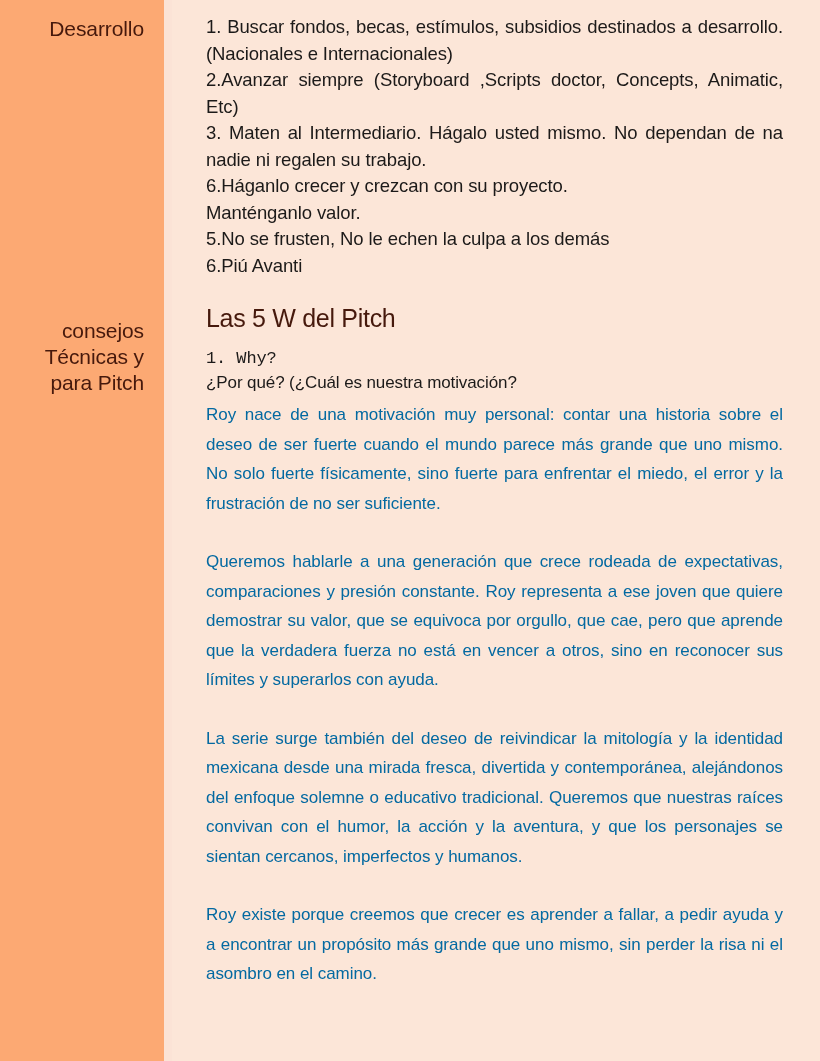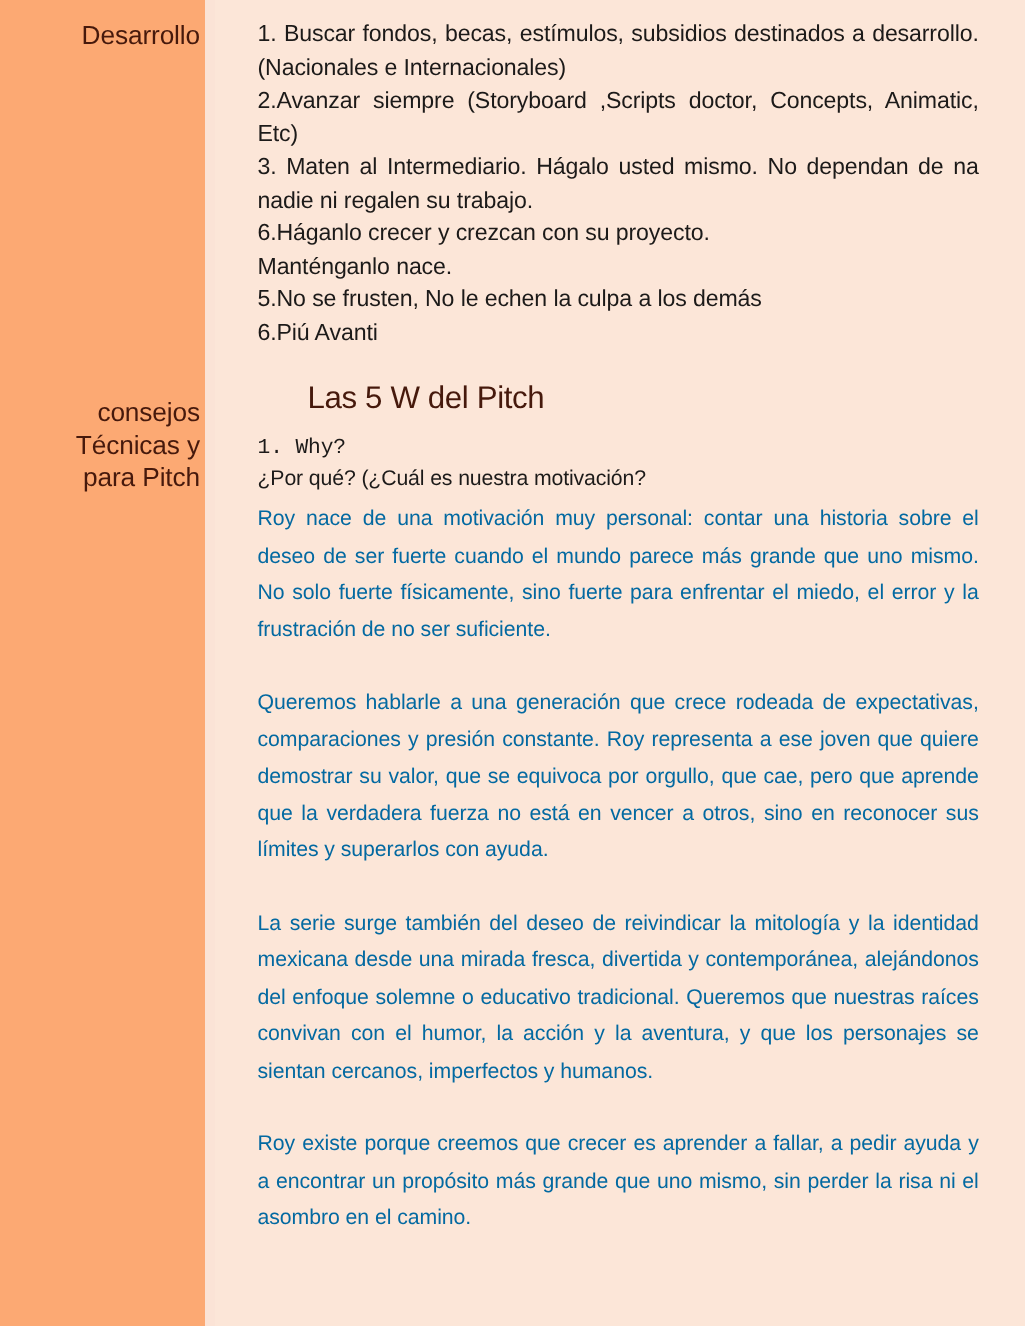--- a/index.html
+++ b/index.html
@@ -27,21 +27,21 @@
   .sidebar {
     position: relative;
     width: 164px;
     min-width: 164px;
     background: #fca973;
     height: 1061px;
   }
 
   .side-label {
     position: absolute;
-    right: 0px;
+    right: 16px;
     width: 148px;
     box-sizing: border-box;
     padding-right: 4px;
     text-align: right;
     color: #46190c;
     font-size: 21px;
     line-height: 26px;
     letter-spacing: -0.1px;
     font-weight: 400;
   }
@@ -88,21 +88,20 @@
   }
 
   
   .section-heading {
     margin-top: 24px;
     color: #46190c;
     font-size: 25px;
     line-height: 30px;
     letter-spacing: -0.3px;
     font-weight: 400;
-    margin-left: 40px;
   }
 
   .why-label {
     margin-top: 14px;
     color: #1c1a19;
     font-size: 17px;
     line-height: 23px;
     letter-spacing: -0.1px;
     font-family: Liberation Mono, monospace;
   }
@@ -149,21 +148,21 @@
   <div class="gutter"></div>
 
   <div class="content">
     <div class="content-inner">
 
       <div class="dev-block">
         <div class="dev-line just">1. Buscar fondos, becas, estímulos, subsidios destinados a desarrollo. (Nacionales e Internacionales)</div>
         <div class="dev-line just">2.Avanzar siempre (Storyboard ,Scripts doctor, Concepts, Animatic, Etc)</div>
         <div class="dev-line just">3. Maten al Intermediario. Hágalo usted mismo. No dependan de na nadie ni regalen su trabajo.</div>
         <div class="dev-line">6.Háganlo crecer y crezcan con su proyecto.</div>
-        <div class="dev-line">Manténganlo nace.</div>
+        <div class="dev-line">Manténganlo valor.</div>
         <div class="dev-line">5.No se frusten, No le echen la culpa a los demás</div>
         <div class="dev-line">6.Piú Avanti</div>
       </div>
 
       <div class="section-heading">Las 5 W del Pitch</div>
 
       <div class="why-label">1. Why?</div>
 
       <div class="why-sub">¿Por qué? (¿Cuál es nuestra motivación?</div>
 

